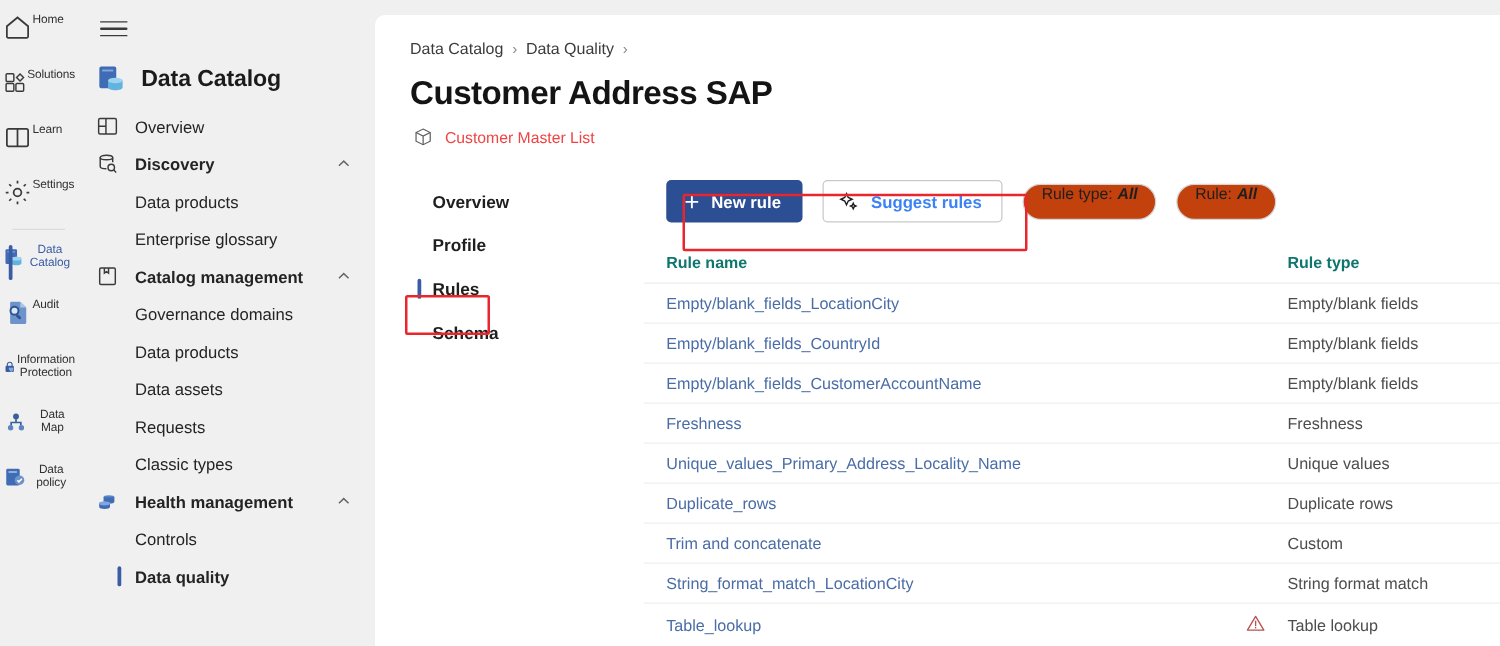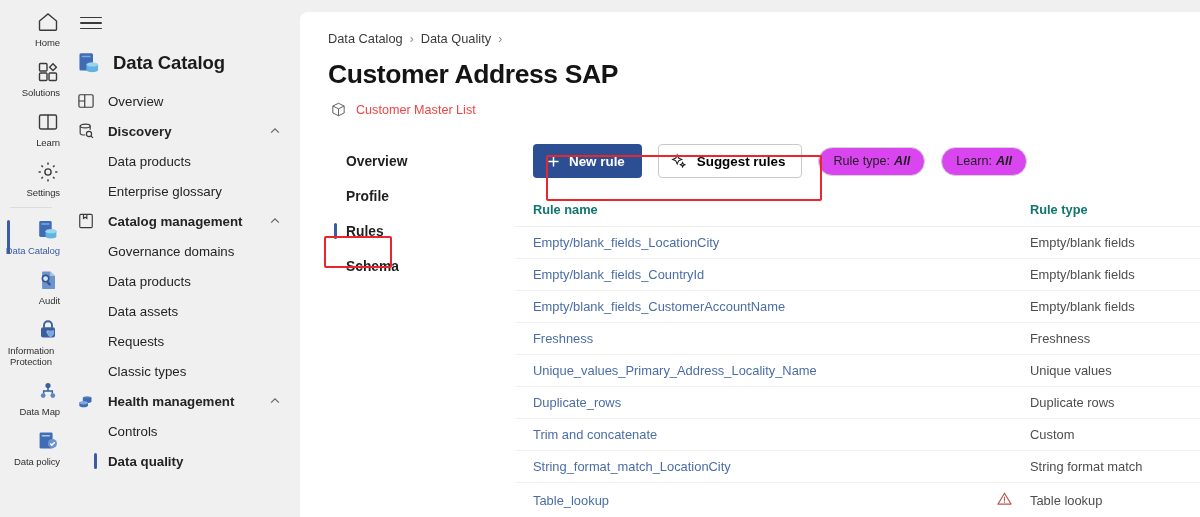--- a/index.html
+++ b/index.html
@@ -15,21 +15,21 @@
   
   .rail {
     width: 62px; height: 517px; flex: 0 0 62px;
     background: #f0f0f0;
     display: flex; flex-direction: column; align-items: center;
     padding-top: 4px;
     position: relative;
   }
   .rail-item {
     width: 62px; min-height: 44px;
-    display: flex; flex-direction: column; align-items: flex-end; justify-content: flex-start;
+    display: flex; flex-direction: row; align-items: flex-start; justify-content: flex-start;
     padding: 6px 2px 6px 2px;
     position: relative;
     cursor: pointer;
   }
   .rail-ico { width: 24px; height: 24px; display: block; margin-bottom: 3px; }
   .rail-label {
     font-size: 9.5px; line-height: 11px; color: #303030; text-align: center;
     letter-spacing: -0.1px; max-width: 60px;
   }
   .rail-item.sel .rail-label { color: #3b5ba5; font-weight: 400; }
@@ -92,26 +92,26 @@
 
   .main { flex:1 1 auto; padding-right: 0; }
   .toolbar { display:flex; align-items:center; gap:16px; padding: 0 0 0 18px; height: 34px; }
   .btn-primary {
     display:flex; align-items:center; gap:8px; height:34px; padding: 0 17px 0 13px;
     background:#2c4e93; color:#fff; border:none; border-radius:4px;
     font-size:13.4px; font-weight:600; cursor:pointer; font-family:inherit;
   }
   .btn-secondary {
     display:flex; align-items:center; gap:10px; height:34px; padding: 0 16px 0 12px;
-    background:#fff; color:#000000; border:1px solid #c9c9c9; border-radius:4px;
+    background:#fff; color:#3b82f6; border:1px solid #c9c9c9; border-radius:4px;
     font-size:13.4px; font-weight:600; cursor:pointer; font-family:inherit;
   }
   .pill {
-    display:flex; align-items:center; height:29px; padding:0 14px;
-    border:1px solid #d4d4d4; border-radius:15px; background:#d946ef;
+    display:flex; align-items:flex-start; height:29px; padding:0 14px;
+    border:1px solid #d4d4d4; border-radius:15px; background:#c2410c;
     font-size:12.6px; color:#1f1f1f; cursor:pointer; white-space:nowrap;
   }
   .pill b { font-weight:700; margin-left:4px;font-style:italic; }
 
   table.grid { width: 100%; border-collapse: collapse; margin-top: 18px; table-layout: fixed; }
   table.grid th {
     text-align:left; font-size:12.8px; font-weight:700; color:#0f766e;
     padding: 6px 0 9px 18px; border-bottom:1px solid #ededed;
   }
   table.grid td {
@@ -370,21 +370,21 @@
               <path d="M11.6 9.6l.7 1.5 1.5.7-1.5.7-.7 1.5-.7-1.5-1.5-.7 1.5-.7z"></path>
             </svg>
             <span>Suggest rules</span>
           </button>
 
           <div class="pill">
             <span>Rule type:</span>
             <b>All</b>
           </div>
           <div class="pill">
-            <span>Learn:</span>
+            <span>Rule:</span>
             <b>All</b>
           </div>
         </div>
 
         <table class="grid">
           <colgroup>
               <col class="w-name">
               <col class="w-gap">
               <col class="w-warn">
               <col class="w-type">

